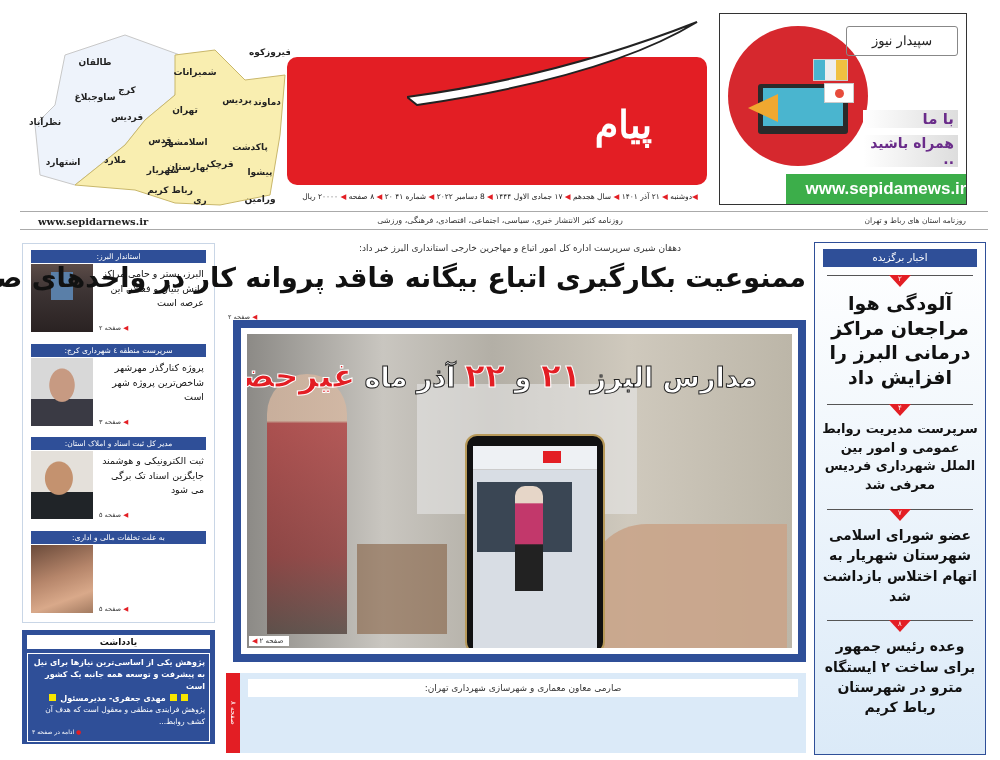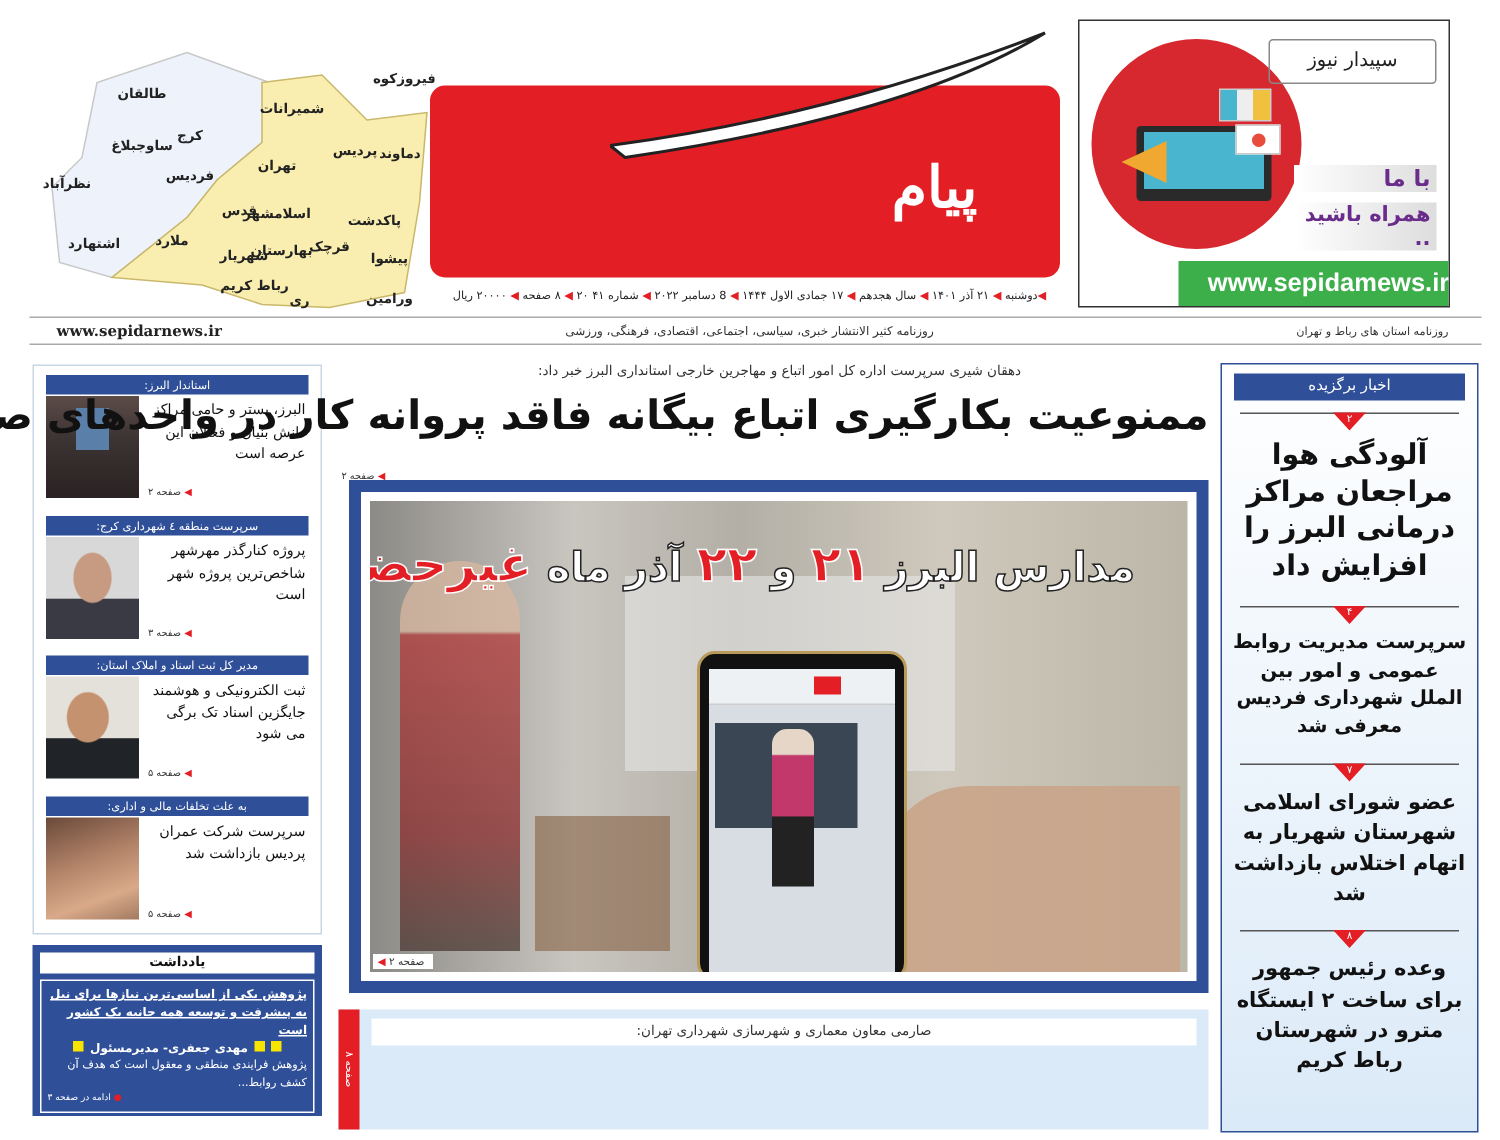--- a/index.html
+++ b/index.html
@@ -86,21 +86,21 @@
 
   .img-ceremony { background: linear-gradient(180deg,#5c4c48 0%,#3d3434 40%,#2a2222 100%); }
   .img-ceremony::after { content: ""; position: absolute; left: 20px; top: 8px; width: 22px; height: 28px; background: #5a7fa8; }
   .img-man1 { background: radial-gradient(ellipse at 50% 40%,#c79a82 0%,#c79a82 28%,transparent 30%), linear-gradient(180deg,#d8d8d8 0%,#d8d8d8 60%,#3a3a44 61%); }
   .img-man2 { background: radial-gradient(ellipse at 45% 40%,#c4926f 0%,#c4926f 28%,transparent 30%), linear-gradient(180deg,#e4e0da 0%,#e4e0da 60%,#202428 61%); }
   .img-cuffs { background: linear-gradient(160deg,#6a4a3a 0%,#b5856a 45%,#d9a98a 75%,#a27a60 100%); }
 
   .note { position: absolute; left: 22px; top: 630px; width: 193px; height: 114px; background: #2f4f98; padding: 5px; }
   .note-head { height: 14px; background: #fff; text-align: center; font-size: 9px; font-weight: bold; line-height: 14px; color: #111; }
   .note-body { border: 1px solid #fff; margin-top: 4px; height: 89px; padding: 3px 4px; color: #fff; text-align: right; }
-  .note-lead { font-size: 8px; font-weight: bold; line-height: 1.5; text-decoration: underline; }
+  .note-lead { font-size: 8px; font-weight: bold; line-height: 1.5; }
   .note-author { font-size: 8px; font-weight: bold; text-align: center; margin: 1px 0; }
   .note-author .sq { display: inline-block; width: 7px; height: 7px; background: #f7e500; margin: 0 2px; }
   .note-text { font-size: 7.5px; line-height: 1.6; }
   .note-cont { font-size: 6px; text-align: left; }
   .note-cont::before { content: "● "; color: #e31e24; }
 </style>
 </head>
 <body>
 
 <svg class="map" viewBox="0 0 275 185">
@@ -193,21 +193,20 @@
     <div class="lbox-body">
       <div class="lbox-img img-man2"></div>
       <div class="lbox-text">ثبت الکترونیکی و هوشمند جایگزین اسناد تک برگی می شود</div>
       <div class="lbox-ref page-ref">صفحه ۵</div>
     </div>
   </div>
   <div class="lbox" style="top:287px">
     <div class="lbox-head">به علت تخلفات مالی و اداری:</div>
     <div class="lbox-body">
       <div class="lbox-img img-cuffs"></div>
-      <div class="lbox-text">سرپرست شرکت عمران پردیس بازداشت شد</div>
       <div class="lbox-ref page-ref">صفحه ۵</div>
     </div>
   </div>
 </div>
 
 <div class="note">
   <div class="note-head">یادداشت</div>
   <div class="note-body">
     <div class="note-lead">پژوهش یکی از اساسی‌ترین نیازها برای نیل به پیشرفت و توسعه همه جانبه یک کشور است</div>
     <div class="note-author">

